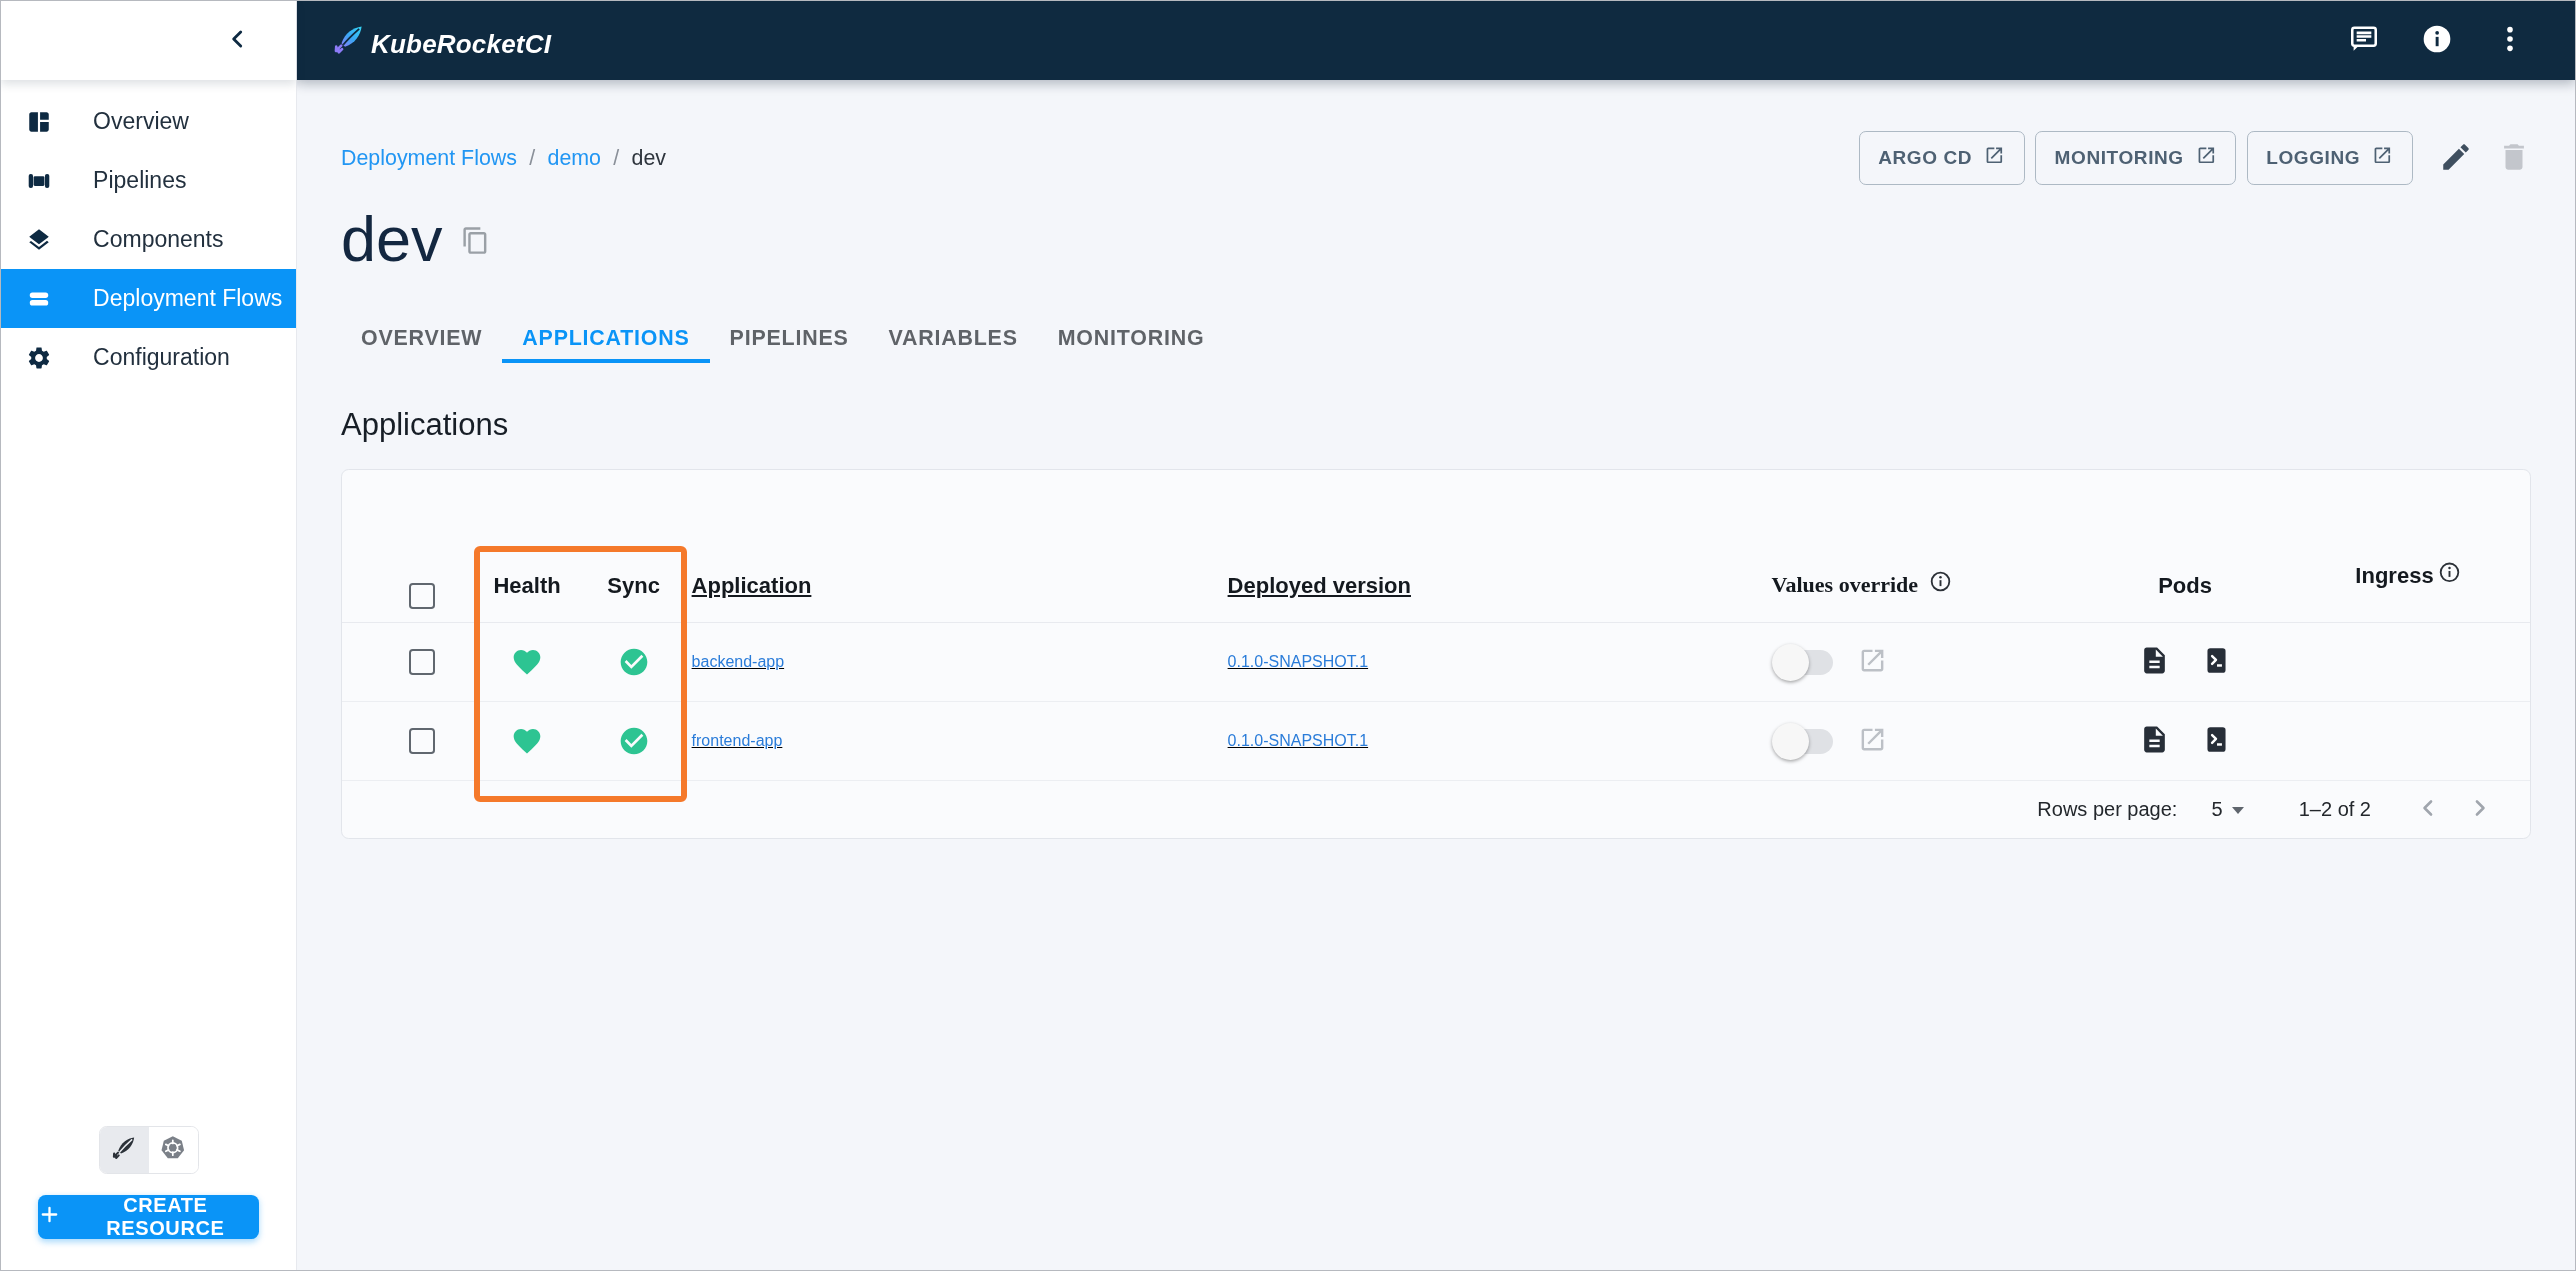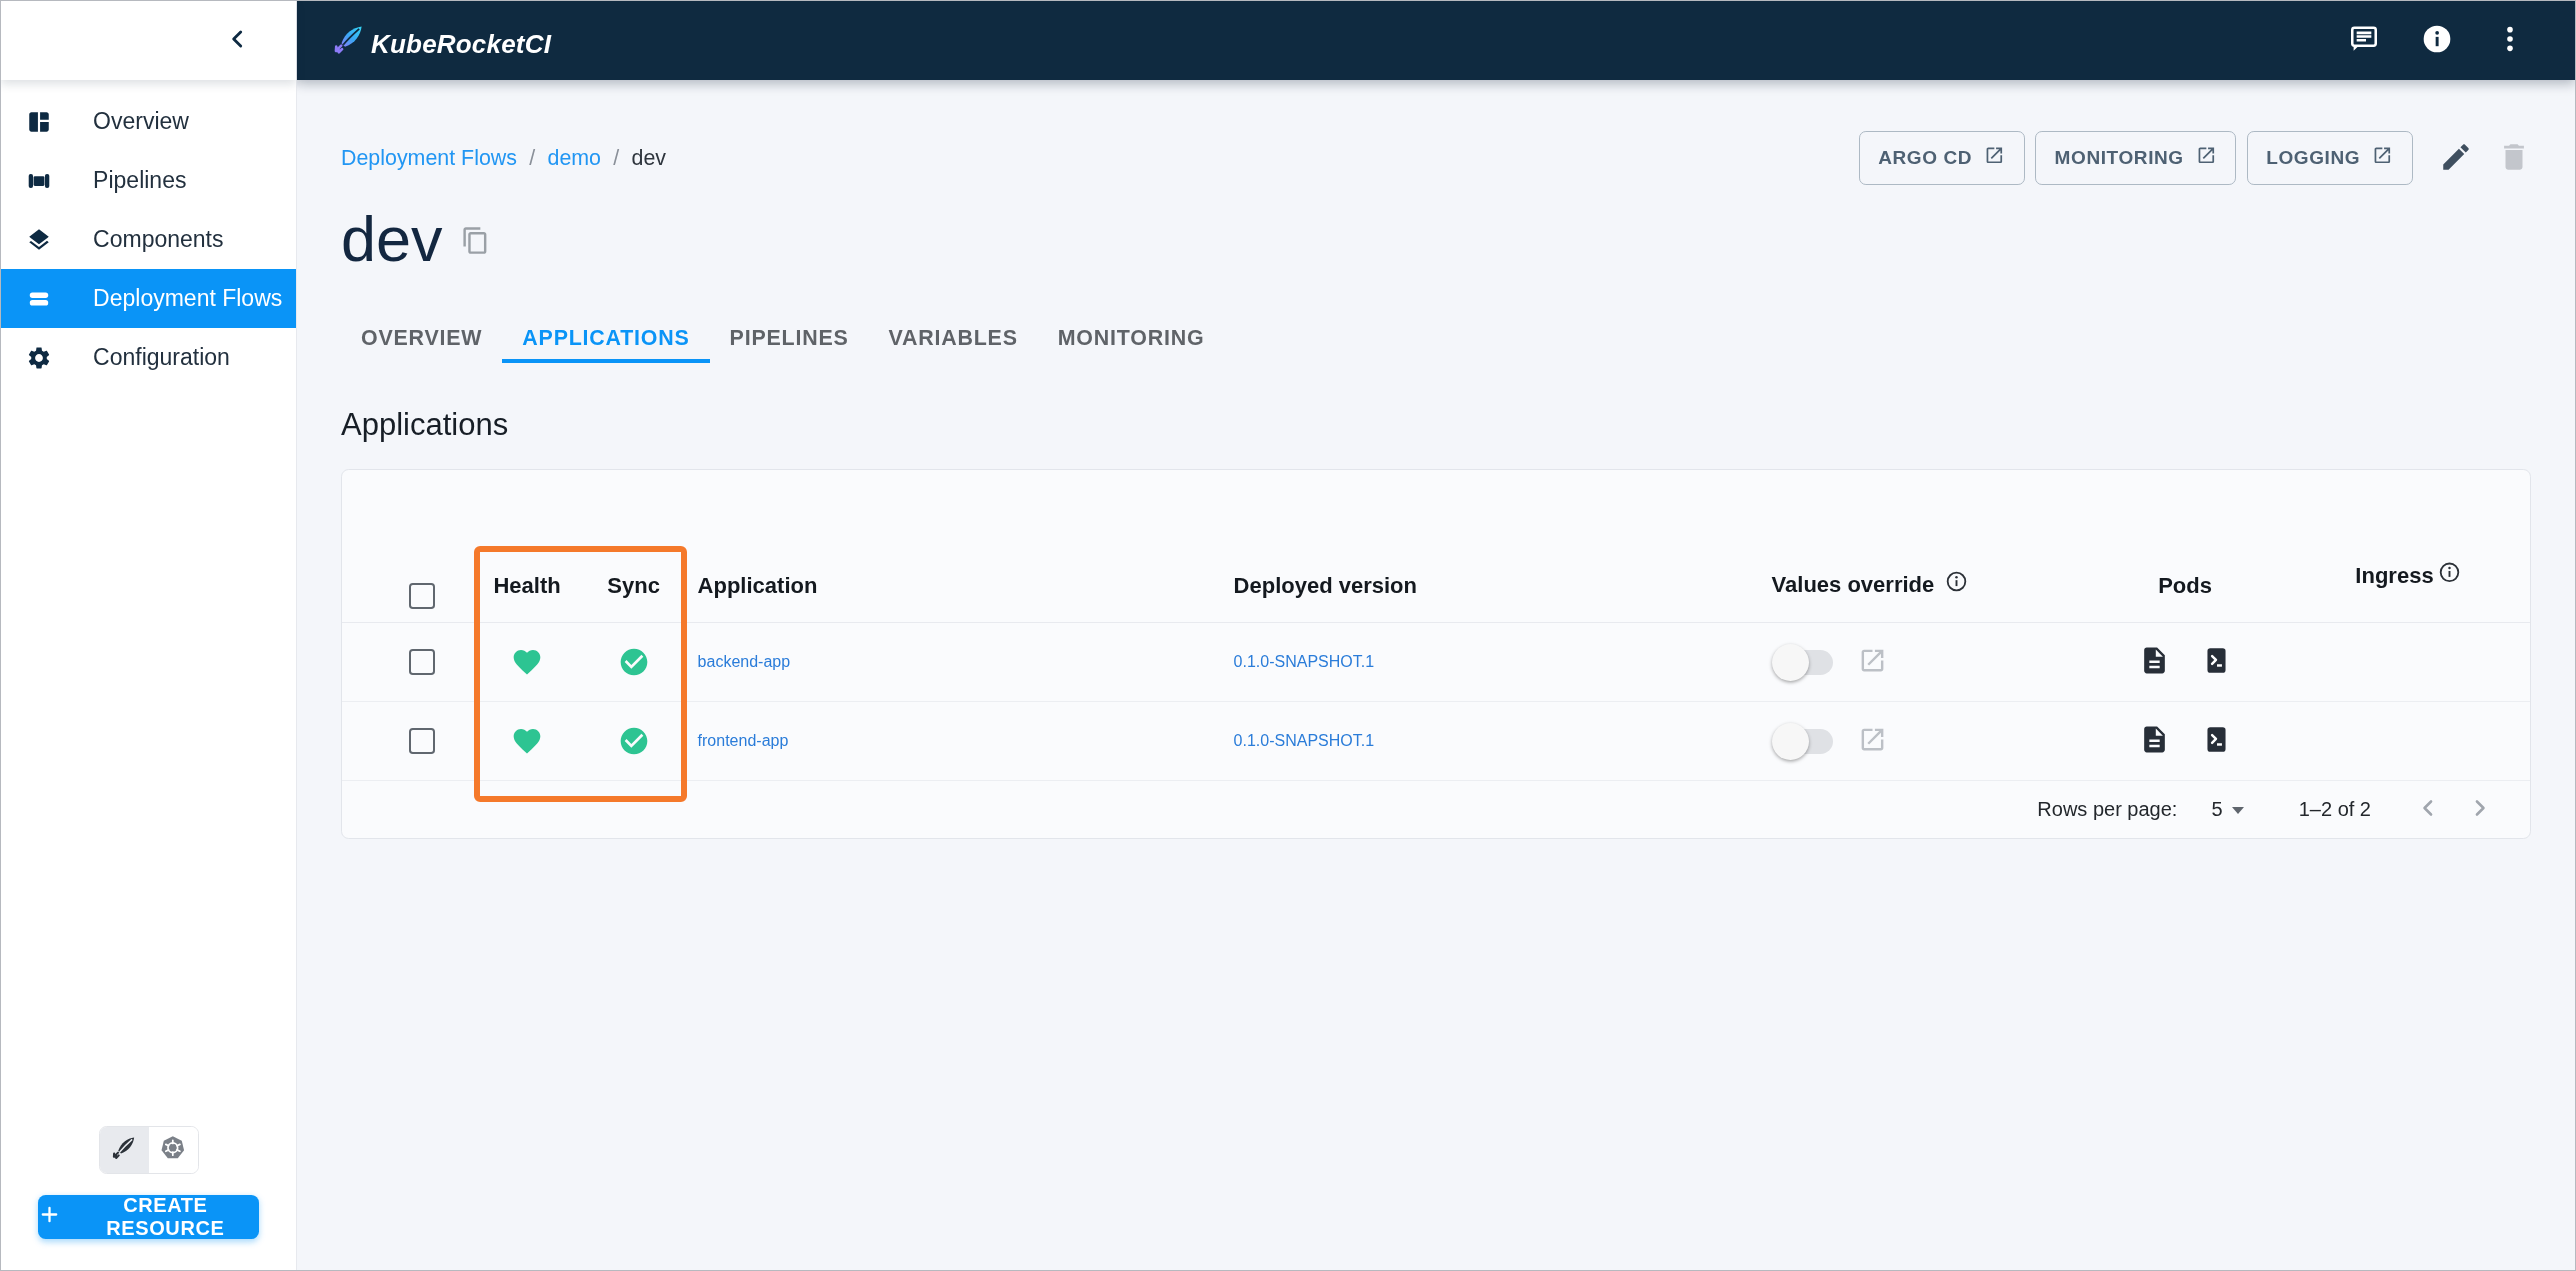--- a/index.html
+++ b/index.html
@@ -58,22 +58,22 @@
   .table-actions { margin-top:21.4px; display:flex; justify-content:flex-end; align-items:center; gap:18.4px; }
   .clean-btn { display:flex; align-items:center; gap:10.7px; height:49px; padding:0 21.4px; border:1.5px solid #9ecdf7; border-radius:6.1px; background:transparent; color:#0a94f7; font-size:20px; font-weight:700; letter-spacing:0.6px; cursor:pointer; font-family:inherit; }
   .configure-btn { display:flex; align-items:center; gap:12.3px; height:49px; padding:0 23px; border:none; border-radius:6.1px; background:#0a94f7; color:#fff; font-size:20px; font-weight:700; letter-spacing:0.6px; cursor:pointer; box-shadow:0 3.1px 7.7px rgba(10,148,247,.35); font-family:inherit; }
 
   
   .card { margin-top:26px; background:#fafbfd; border:1.5px solid #e2e5eb; border-radius:7.7px; position:relative; }
   .tgrid { display:grid; grid-template-columns:104px 107px 106px 536px 505px 329px 257px 1fr; padding:0 27.6px; align-items:center; }
   .thead { height:153px; align-items:end; border-bottom:1.5px solid #e8eaef; }
   .thead > div { padding-bottom:23px; font-size:22px; font-weight:700; color:#14191f; }
   .th-center { text-align:center; }
-  .cell-pad { padding-left:11px; }
-  .th-values { padding-left:44px; display:flex; align-items:center; gap:10.7px; }
+  .cell-pad { padding-left:5px;text-decoration:underline; }
+  .th-values { padding-left:44px; display:flex; align-items:center; gap:10.7px;font-family:Liberation Serif, serif; }
   .th-pods { display:flex; justify-content:center; }
   .th-ingress { display:flex; justify-content:center; align-items:center; gap:4px; transform:translateY(-9.2px); }
   .info-outline { color:#2c3138; }
   .trow { height:79px; border-bottom:1.5px solid #eceef2; }
   .c-center { display:flex; justify-content:center; align-items:center; }
   .checkbox { width:26px; height:26px; border:2.3px solid #60676f; border-radius:3.8px; background:transparent; cursor:pointer; }
   .thead .checkbox { margin-bottom:-4.6px; }
   .heart-icon { color:#2dc492; }
   .sync-icon { color:#2dc492; }
   .app-link { font-size:16px; color:#2a7cd9; text-decoration:none; cursor:pointer;text-align:center; }

